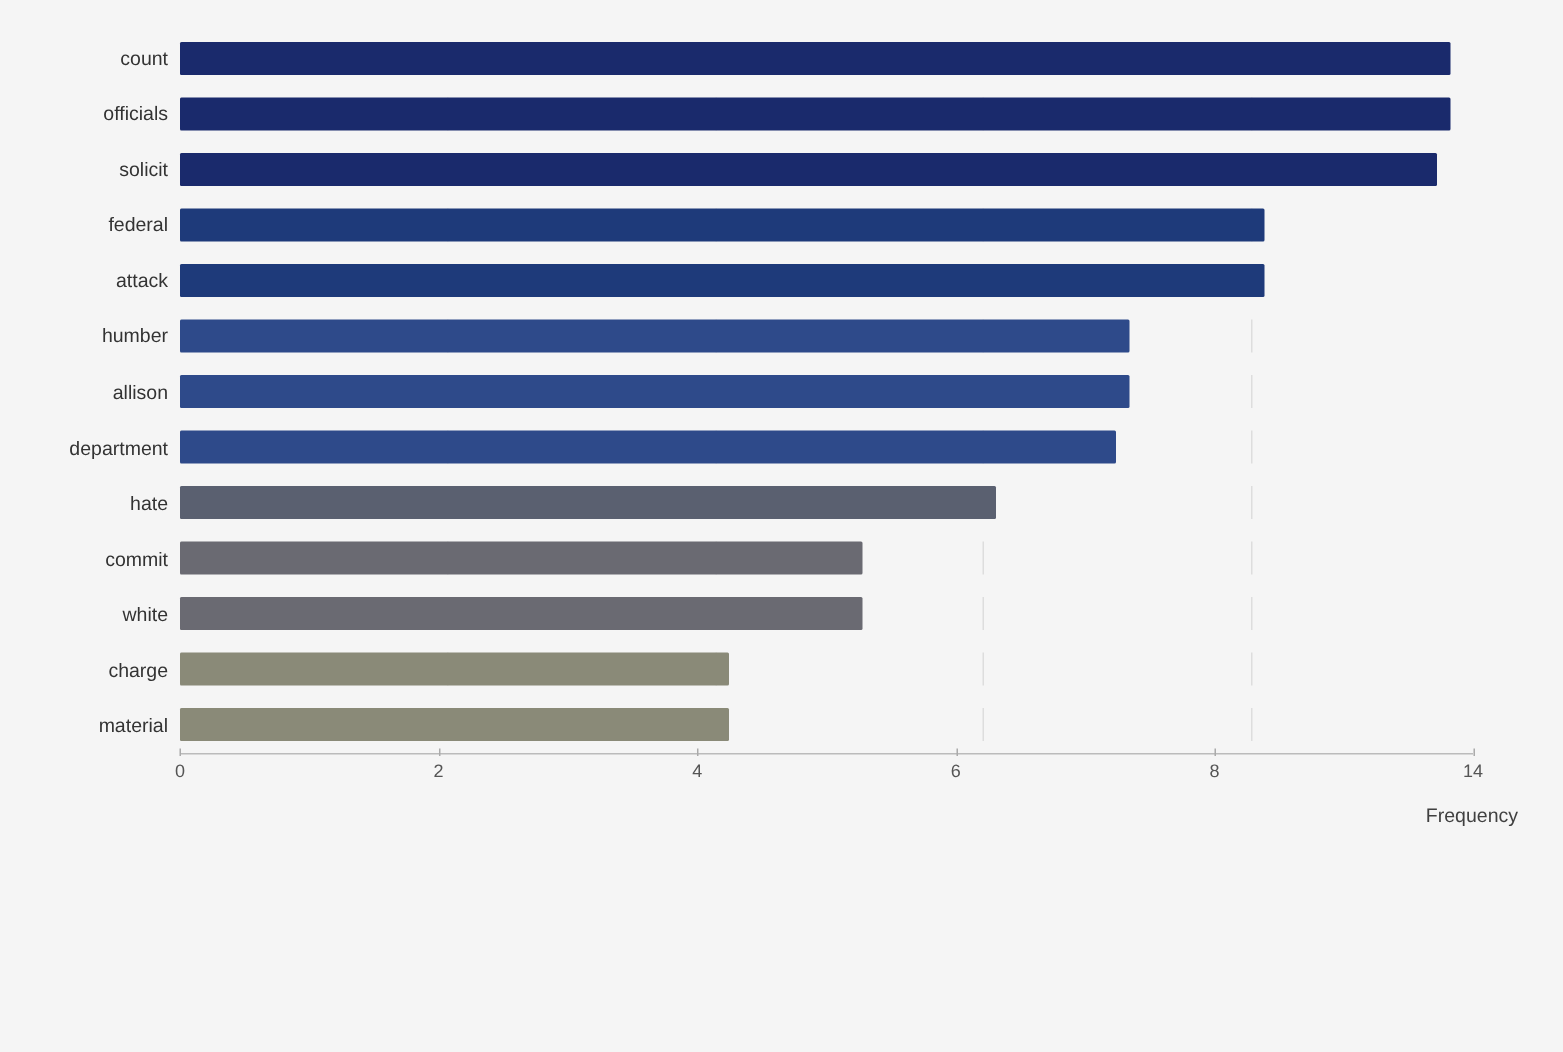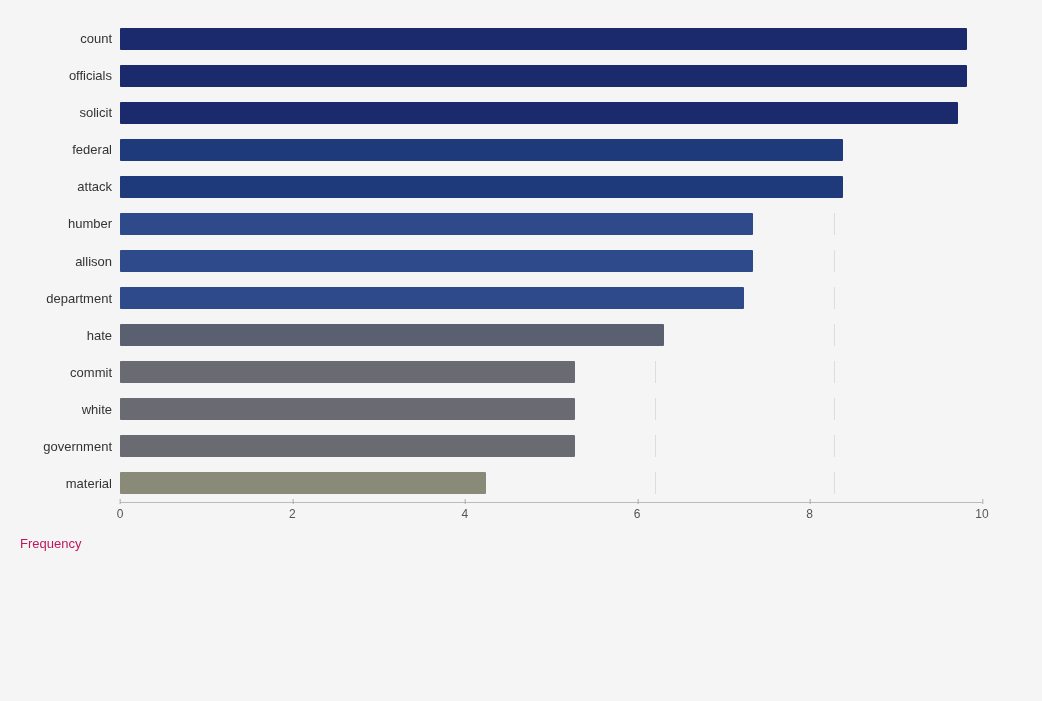--- a/index.html
+++ b/index.html
@@ -59,23 +59,23 @@
     .x-tick::before {
       content: '';
       position: absolute;
       top: -8px;
       left: 50%;
       width: 1px;
       height: 5px;
       background: #aaa;
     }
     .x-label {
-      text-align: left;
+      text-align: right;
       font-size: 13px;
-      color: #be185d;
+      color: #404040;
       margin-top: 4px;
     }
   </style>
 </head>
 <body>
 
 <div class="chart-container">
 
   <div style="display:flex; height: calc(100% - 90px);">
 
@@ -218,30 +218,30 @@
                 <div style="position: absolute; left: 0%; top: 0px; bottom: 0px; width: 1px; background: rgb(221, 221, 221);"></div>
                 <div style="position: absolute; left: 20%; top: 0px; bottom: 0px; width: 1px; background: rgb(221, 221, 221);"></div>
                 <div style="position: absolute; left: 40%; top: 0px; bottom: 0px; width: 1px; background: rgb(221, 221, 221);"></div>
                 <div style="position: absolute; left: 60%; top: 0px; bottom: 0px; width: 1px; background: rgb(221, 221, 221);"></div>
                 <div style="position: absolute; left: 80%; top: 0px; bottom: 0px; width: 1px; background: rgb(221, 221, 221);"></div>
               </div>
               <div class="bar-fill" style="width: 51%; background-color: rgb(106, 106, 114); position: relative; z-index: 1;"></div>
             </div>
           </div>
           <div class="bar-row">
-            <div class="bar-label">government</div>
-            <div class="bar-track">
-              <div style="position: absolute; inset: 0px; display: flex; justify-content: space-between;">
-                <div style="position: absolute; left: 0%; top: 0px; bottom: 0px; width: 1px; background: rgb(221, 221, 221);"></div>
-                <div style="position: absolute; left: 20%; top: 0px; bottom: 0px; width: 1px; background: rgb(221, 221, 221);"></div>
-                <div style="position: absolute; left: 40%; top: 0px; bottom: 0px; width: 1px; background: rgb(221, 221, 221);"></div>
-                <div style="position: absolute; left: 60%; top: 0px; bottom: 0px; width: 1px; background: rgb(221, 221, 221);"></div>
-                <div style="position: absolute; left: 80%; top: 0px; bottom: 0px; width: 1px; background: rgb(221, 221, 221);"></div>
-              </div>
-              <div class="bar-fill" style="width: 51%; background-color: rgb(106, 106, 114); position: relative; z-index: 1;"></div>
+            <div class="bar-label">charge</div>
+            <div class="bar-track">
+              <div style="position: absolute; inset: 0px; display: flex; justify-content: space-between;">
+                <div style="position: absolute; left: 0%; top: 0px; bottom: 0px; width: 1px; background: rgb(221, 221, 221);"></div>
+                <div style="position: absolute; left: 20%; top: 0px; bottom: 0px; width: 1px; background: rgb(221, 221, 221);"></div>
+                <div style="position: absolute; left: 40%; top: 0px; bottom: 0px; width: 1px; background: rgb(221, 221, 221);"></div>
+                <div style="position: absolute; left: 60%; top: 0px; bottom: 0px; width: 1px; background: rgb(221, 221, 221);"></div>
+                <div style="position: absolute; left: 80%; top: 0px; bottom: 0px; width: 1px; background: rgb(221, 221, 221);"></div>
+              </div>
+              <div class="bar-fill" style="width: 41%; background-color: rgb(138, 138, 120); position: relative; z-index: 1;"></div>
             </div>
           </div>
           <div class="bar-row">
             <div class="bar-label">material</div>
             <div class="bar-track">
               <div style="position: absolute; inset: 0px; display: flex; justify-content: space-between;">
                 <div style="position: absolute; left: 0%; top: 0px; bottom: 0px; width: 1px; background: rgb(221, 221, 221);"></div>
                 <div style="position: absolute; left: 20%; top: 0px; bottom: 0px; width: 1px; background: rgb(221, 221, 221);"></div>
                 <div style="position: absolute; left: 40%; top: 0px; bottom: 0px; width: 1px; background: rgb(221, 221, 221);"></div>
                 <div style="position: absolute; left: 60%; top: 0px; bottom: 0px; width: 1px; background: rgb(221, 221, 221);"></div>
@@ -252,19 +252,19 @@
           </div>
         </div>
 
       <div style="margin-left:100px; margin-right:30px; border-top:1px solid #bbb; position:relative; height:30px;">
         <div id="x-ticks-row" style="display: flex; justify-content: space-between; padding-top: 4px; position: relative;">
             <div class="x-tick" style="position: absolute; left: 0%; transform: translateX(-50%);">0</div>
             <div class="x-tick" style="position: absolute; left: 20%; transform: translateX(-50%);">2</div>
             <div class="x-tick" style="position: absolute; left: 40%; transform: translateX(-50%);">4</div>
             <div class="x-tick" style="position: absolute; left: 60%; transform: translateX(-50%);">6</div>
             <div class="x-tick" style="position: absolute; left: 80%; transform: translateX(-50%);">8</div>
-            <div class="x-tick" style="position: absolute; left: 100%; transform: translateX(-50%);">10</div>
+            <div class="x-tick" style="position: absolute; left: 100%; transform: translateX(-50%);">14</div>
           </div>
       </div>
       <div class="x-label">Frequency</div>
     </div>
   </div>
 </div>
 
 </body></html>

